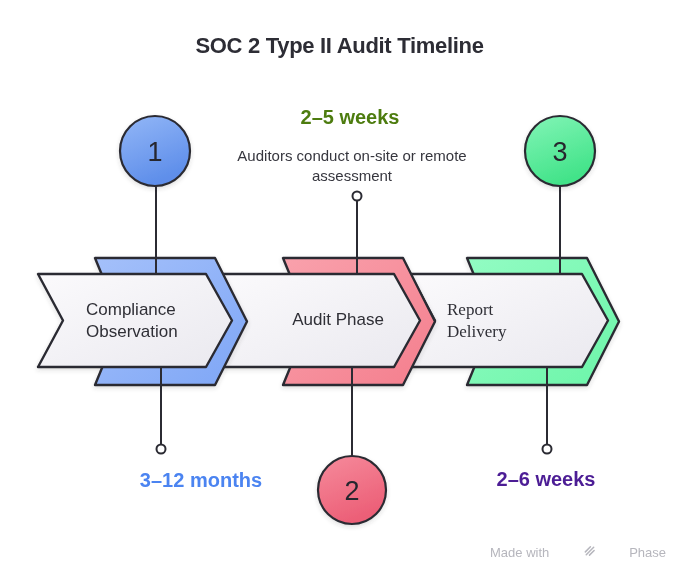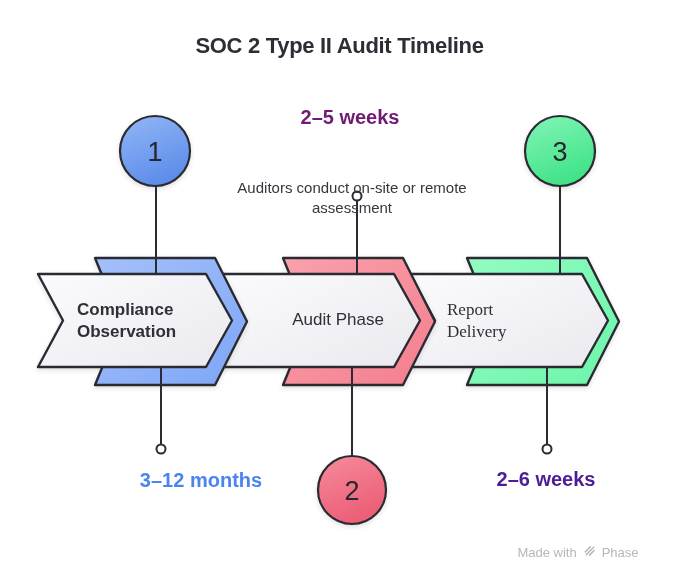--- a/index.html
+++ b/index.html
@@ -9,47 +9,47 @@
   }
   .stage svg.canvas{position:absolute;left:0;top:0;}
   .title{
     position:absolute;left:0;right:0;top:33px;text-align:center;
     font-size:22px;font-weight:bold;color:#2d2d35;letter-spacing:-0.3px;
   }
   .step-label{
     position:absolute;font-size:17px;color:#2f2f36;line-height:1.32;
     transform:translateY(-50%);text-align:left;
   }
-  .label-1{left:77px;top:321px;width:140px;font-weight:bold;}
+  .label-1{left:86px;top:321px;width:140px;}
   .label-2{left:263px;top:320px;width:150px;text-align:center;}
   .label-3{left:447px;top:321px;width:92px;font-family:Liberation Serif, serif;}
   .duration{
     position:absolute;font-size:20px;font-weight:bold;white-space:nowrap;
     transform:translate(-50%,-50%);
   }
   .dur-1{left:161px;top:480px;}
   .dur-2{left:350px;top:117px;}
   .dur-3{left:546px;top:479px;}
   .desc{
     position:absolute;font-size:15px;color:#36363e;line-height:1.32;
-    text-align:center;transform:translate(-50%,-50%);margin-top:32px;
+    text-align:center;transform:translate(-50%,-50%);
   }
   .desc-1{left:163px;top:531px;width:190px;}
   .desc-2{left:352px;top:166px;width:230px;}
   .desc-3{left:548px;top:522px;width:220px;}
   .badge-num{
     position:absolute;font-size:27px;color:#26262e;
     transform:translate(-50%,-50%);
   }
   .num-1{left:155px;top:152px;}
   .num-2{left:352px;top:491px;}
   .num-3{left:560px;top:152px;}
   .footer{
     position:absolute;left:490px;top:544px;width:176px;
-    display:flex;align-items:center;justify-content:center;gap:6px;
+    display:flex;align-items:center;justify-content:space-between;gap:6px;
     color:#b6b6bd;font-size:13px;
   }
   .footer .napkin-icon{display:inline-block;}
 </style>
 </head>
 <body>
 
 <div class="stage">
 
   <svg class="canvas" width="679" height="581" viewBox="0 0 679 581">
@@ -128,21 +128,21 @@
 
   <div class="badge-num num-1">1</div>
   <div class="badge-num num-2">2</div>
   <div class="badge-num num-3">3</div>
 
   <div class="step-label label-1">Compliance Observation</div>
   <div class="step-label label-2">Audit Phase</div>
   <div class="step-label label-3">Report Delivery</div>
 
   <div class="duration dur-1" style="color: rgb(75, 132, 241); margin-left: 40px;">3–12 months</div>
-  <div class="duration dur-2" style="color: #701a75;">2–5 weeks</div>
+  <div class="duration dur-2" style="color: #4d7c0f;">2–5 weeks</div>
   <div class="duration dur-3" style="color: #4c1d95;">2–6 weeks</div>
 
   <div class="desc desc-2">Auditors conduct on-site or remote assessment</div>
 
   <div class="footer">
     <span>Made with</span>
     <span class="napkin-icon">
       <svg width="13" height="13" viewBox="0 0 14 14" fill="none" stroke="#b6b6bd" stroke-width="1.6" stroke-linecap="round">
         <path d="M2.5 8.5 L8 3"></path>
         <path d="M3.5 11.5 L11.5 3.5"></path>

